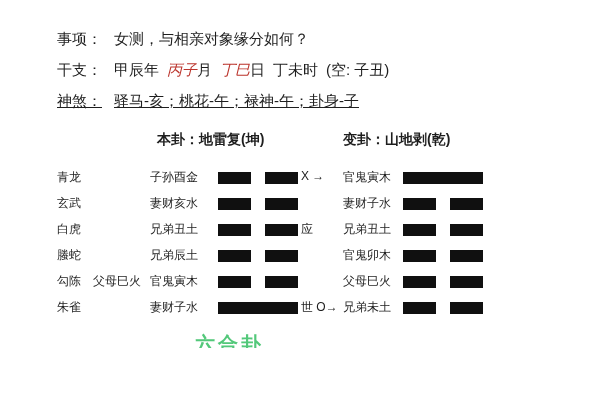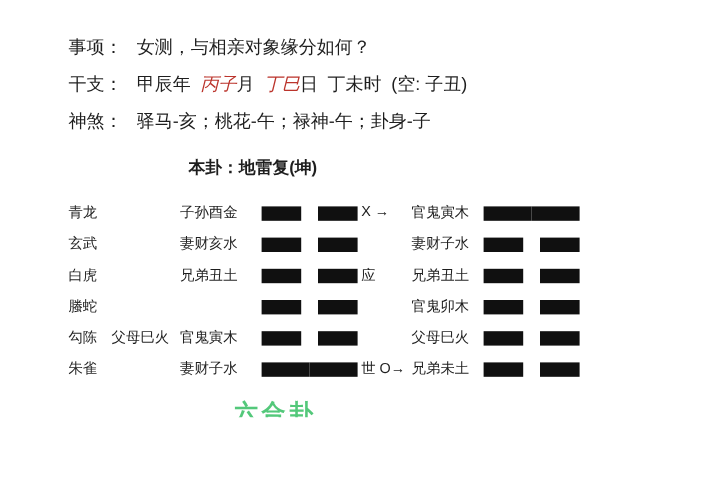--- a/index.html
+++ b/index.html
@@ -6,21 +6,21 @@
   .page{
     position:relative;width:600px;height:348px;background:#ffffff;overflow:hidden;
     font-family:"Liberation Sans","DejaVu Sans",sans-serif;color:#1e1e1e;
   }
   .info{position:absolute;left:57px;font-size:15px;white-space:nowrap;}
   .info .lbl{margin-right:12px;}
   .info .w{margin-right:8px;}
   .red{color:var(--red,#bb342c);font-style:italic;}
   .info-matter{top:30px;}
   .info-ganzhi{top:61px;}
-  .info-shensha{top:92px;}
+  .info-shensha{top:92px;text-decoration:underline;}
   .hdr{position:absolute;top:131px;font-size:14px;font-weight:bold;white-space:nowrap;}
   .hdr-main{left:157px;}
   .hdr-changed{left:343px;}
   .row{position:absolute;left:0;width:100%;height:20px;}
   .r0{top:168px}.r1{top:194px}.r2{top:220px}.r3{top:246px}.r4{top:272px}.r5{top:298px}
   .c{position:absolute;top:1px;font-size:12px;white-space:nowrap;}
   .spirit{left:57px;}
   .fushen{left:93px;}
   .main{left:150px;}
   .marker{left:301px;}
@@ -47,20 +47,21 @@
 
   <div class="info info-ganzhi">
     <span class="lbl">干支：</span><span class="w">甲辰年</span><span class="red">丙子</span><span class="w">月</span><span class="red">丁巳</span><span class="w">日</span><span class="w">丁未时</span><span>(空: 子丑)</span>
   </div>
 
   <div class="info info-shensha">
     <span class="lbl">神煞：</span><span>驿马-亥；桃花-午；禄神-午；卦身-子</span>
   </div>
 
   <div class="hdr hdr-main">本卦：地雷复(坤)</div>
+  <div class="hdr hdr-changed">变卦：山地剥(乾)</div>
 
   <div class="row r0">
     <span class="c spirit">青龙</span>
     <span class="c fushen"></span>
     <span class="c main">子孙酉金</span>
     <span class="line mainline broken">
         <i></i>
         <i></i>
       </span>
     <span class="c marker">X →</span>
@@ -99,20 +100,21 @@
     <span class="c changed">兄弟丑土</span>
     <span class="line changedline broken">
         <i></i>
         <i></i>
       </span>
   </div>
 
   <div class="row r3">
     <span class="c spirit">螣蛇</span>
     <span class="c fushen"></span>
+    <span class="c main">兄弟辰土</span>
     <span class="line mainline broken">
         <i></i>
         <i></i>
       </span>
     <span class="c marker"></span>
     <span class="c changed">官鬼卯木</span>
     <span class="line changedline broken">
         <i></i>
         <i></i>
       </span>

